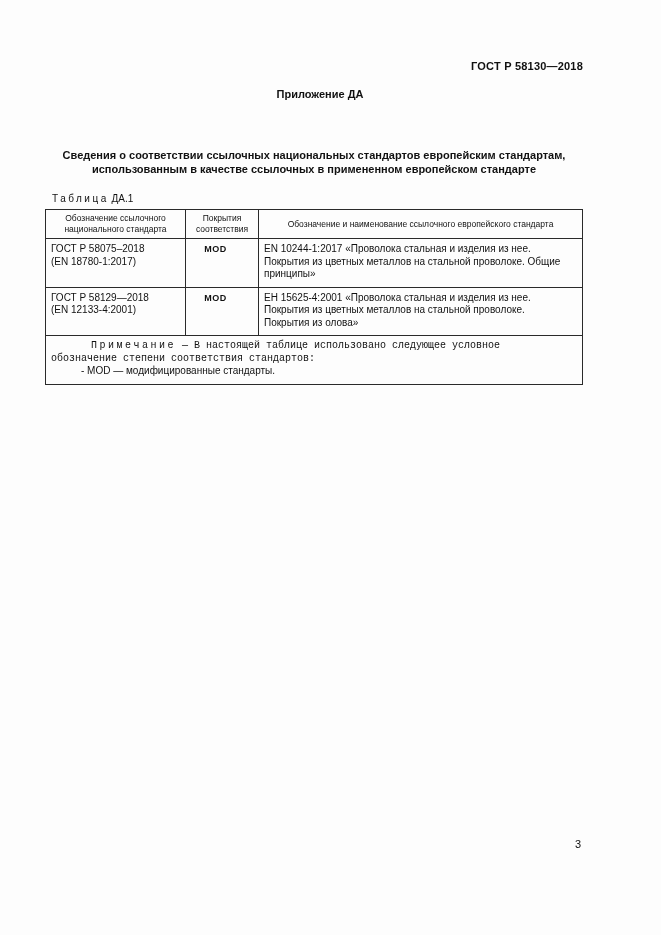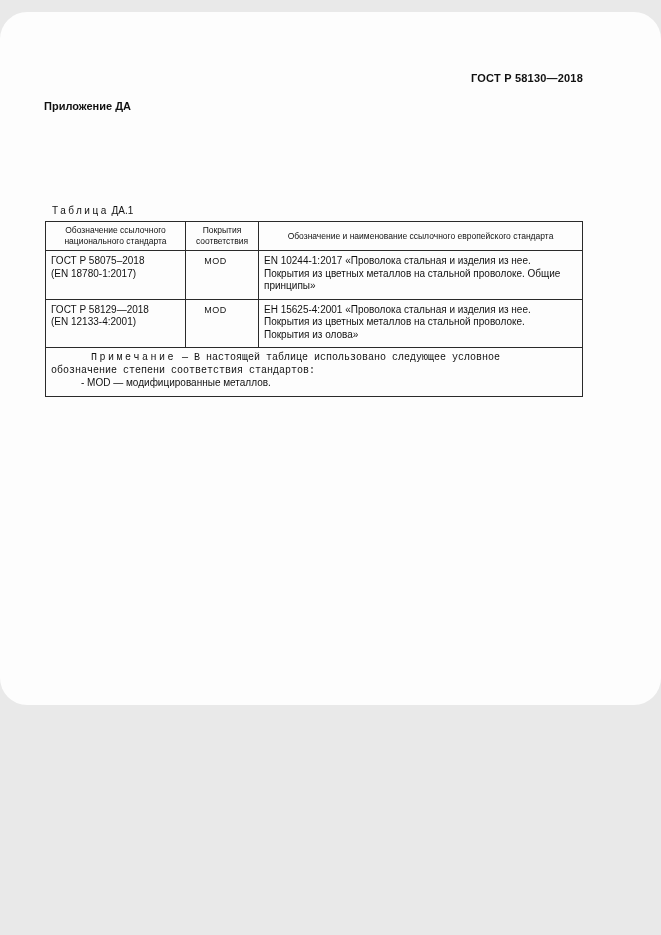--- a/index.html
+++ b/index.html
@@ -5,39 +5,39 @@
   * { box-sizing: border-box; }
   html, body { margin: 0; padding: 0; }
   body {
     background: #e9e9e9;
     font-family: "Liberation Sans", sans-serif;
     color: #111;
   }
   .page {
     position: relative;
     width: 661px;
-    height: 693px;
-    margin: 12px auto;
+    height: 935px;
+    margin: 0 auto;
     background: #fdfdfd;
     overflow: hidden;
-    border-radius: 27px;
   }
   .doc-number {
     position: absolute;
     top: 60px;
     right: 78px;
     font-size: 11px;
     font-weight: bold;
     letter-spacing: 0.2px;
   }
   .annex {
     position: absolute;
     top: 88px;
-    left: 44px;
+    left: 51px;
     width: 538px;
+    text-align: center;
     font-size: 11px;
     font-weight: bold;
     line-height: 13px;
   }
   .heading {
     position: absolute;
     top: 148px;
     left: 45px;
     width: 538px;
     text-align: center;
@@ -76,20 +76,21 @@
   .col-degree   { width: 73px; }
   .std-table td {
     font-size: 10px;
     line-height: 12.5px;
     padding: 4px 18px 6px 5px;
   }
   td.center {
     text-align: center;
     font-size: 9px;
     letter-spacing: 0.5px;
+    font-weight: bold;
   }
   .note-cell { padding: 5px 6px 7px 6px; }
   .note-par  { text-indent: 40px; font-family: Liberation Mono, monospace; }
   .note-item { padding-left: 30px; }
   .page-number {
     position: absolute;
     top: 838px;
     right: 80px;
     font-size: 11px;
   }
@@ -98,20 +99,21 @@
 <body>
 
 <div class="page">
 
   <div class="doc-number">ГОСТ Р 58130—2018</div>
 
   <div class="annex">
     <div>Приложение ДА</div>
   </div>
 
+  <div class="heading">Сведения о соответствии ссылочных национальных стандартов европейским стандартам, использованным в качестве ссылочных в примененном европейском стандарте</div>
 
   <div class="table-caption">
     <span class="spaced">Таблица</span>&nbsp;<span>ДА.1</span>
   </div>
 
   <table class="std-table">
     <thead>
       <tr>
         <th class="col-national">Обозначение ссылочного национального стандарта</th>
         <th class="col-degree">Покрытия соответствия</th>
@@ -134,21 +136,21 @@
         </td>
         <td class="center">MOD</td>
         <td>ЕН 15625-4:2001 «Проволока стальная и изделия из нее. Покрытия из цветных металлов на стальной проволоке. Покрытия из олова»</td>
       </tr>
       <tr>
         <td colspan="3" class="note-cell">
           <div class="note-par">
             <span class="spaced">Примечание</span>
             <span>— В настоящей таблице использовано следующее условное обозначение степени соответствия стандартов:</span>
           </div>
-          <div class="note-item">- MOD — модифицированные металлов.</div>
+          <div class="note-item">- MOD — модифицированные стандарты.</div>
         </td>
       </tr>
     </tbody>
   </table>
 
   <div class="page-number">3</div>
 
 </div>
 
 </body></html>

